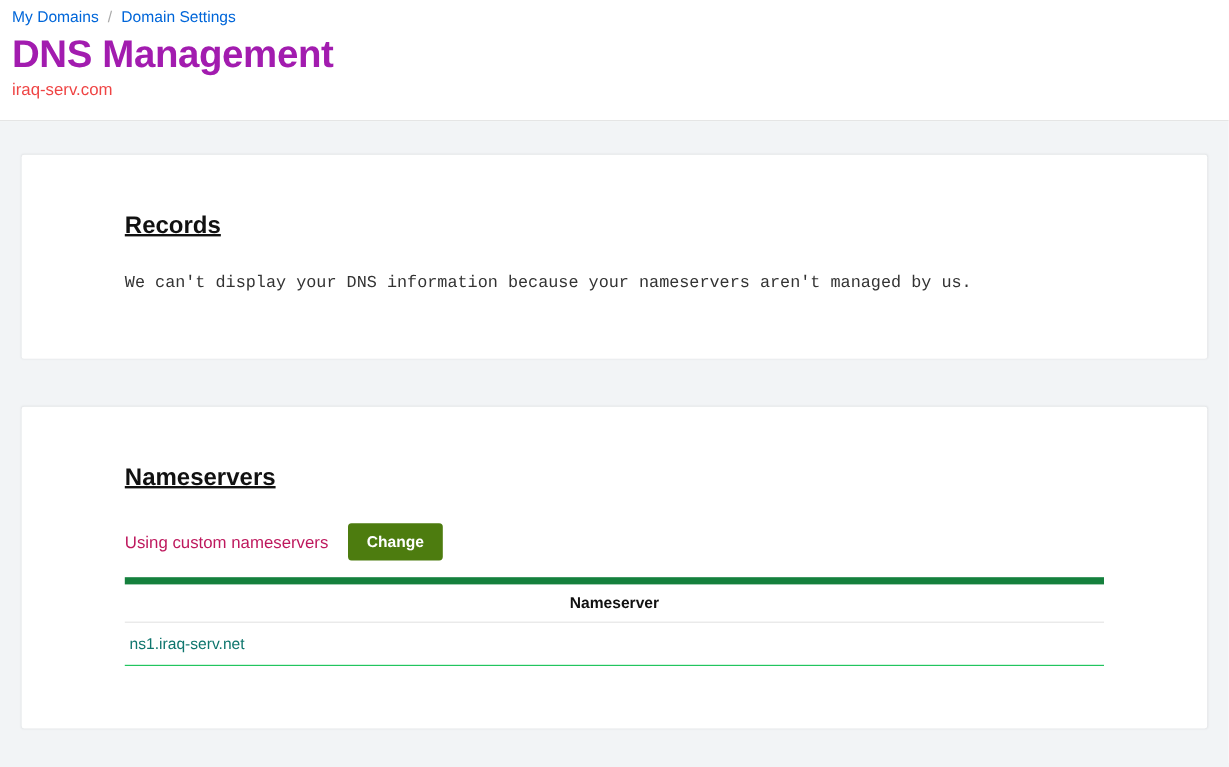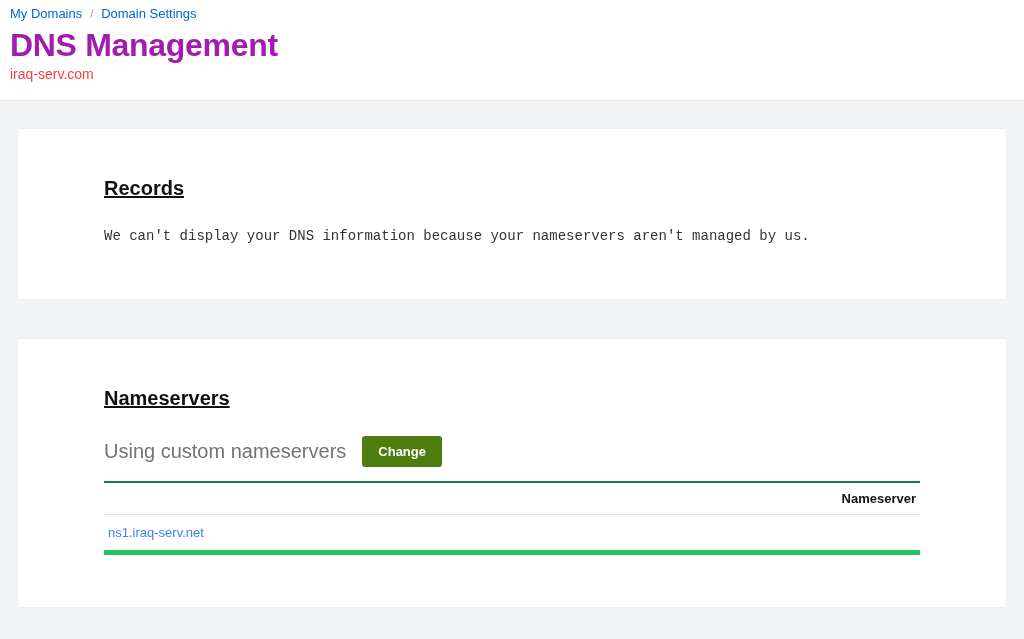--- a/index.html
+++ b/index.html
@@ -63,50 +63,50 @@
       line-height: 1.5;
       font-family: Liberation Mono, monospace;
     }
     .ns-row {
       display: flex;
       align-items: center;
       gap: 16px;
       margin-bottom: 14px;
     }
     .ns-desc {
-      font-size: 20px;
-      color: #737373;
+      font-size: 14px;
+      color: #be185d;
     }
     .btn-change {
       background: #4d7c0f;
       color: #fff;
       border: none;
       border-radius: 3px;
       font-size: 13px;
       font-weight: 600;
       padding: 8px 16px;
       cursor: pointer;
     }
     .ns-table {
       width: 100%;
       border-collapse: collapse;
       font-size: 13px;
     }
     .ns-table th {
-      text-align: right;
+      text-align: center;
       font-weight: 700;
       color: #111;
       padding: 8px 4px;
       border-bottom: 1px solid #e5e5e5;
-      border-top: 2px solid #15803d;
+      border-top: 6px solid #15803d;
     }
     .ns-table td {
       padding: 10px 4px;
-      border-bottom: 5px solid #22c55e;
-      color: #3b82f6;
+      border-bottom: 1px solid #22c55e;
+      color: #0f766e;
     }
   </style>
 </head>
 <body>
 
 <div class="header-area">
   <div class="breadcrumb">
     <a href="#">My Domains</a>
     <span class="sep">/</span>
     <a href="#">Domain Settings</a>

